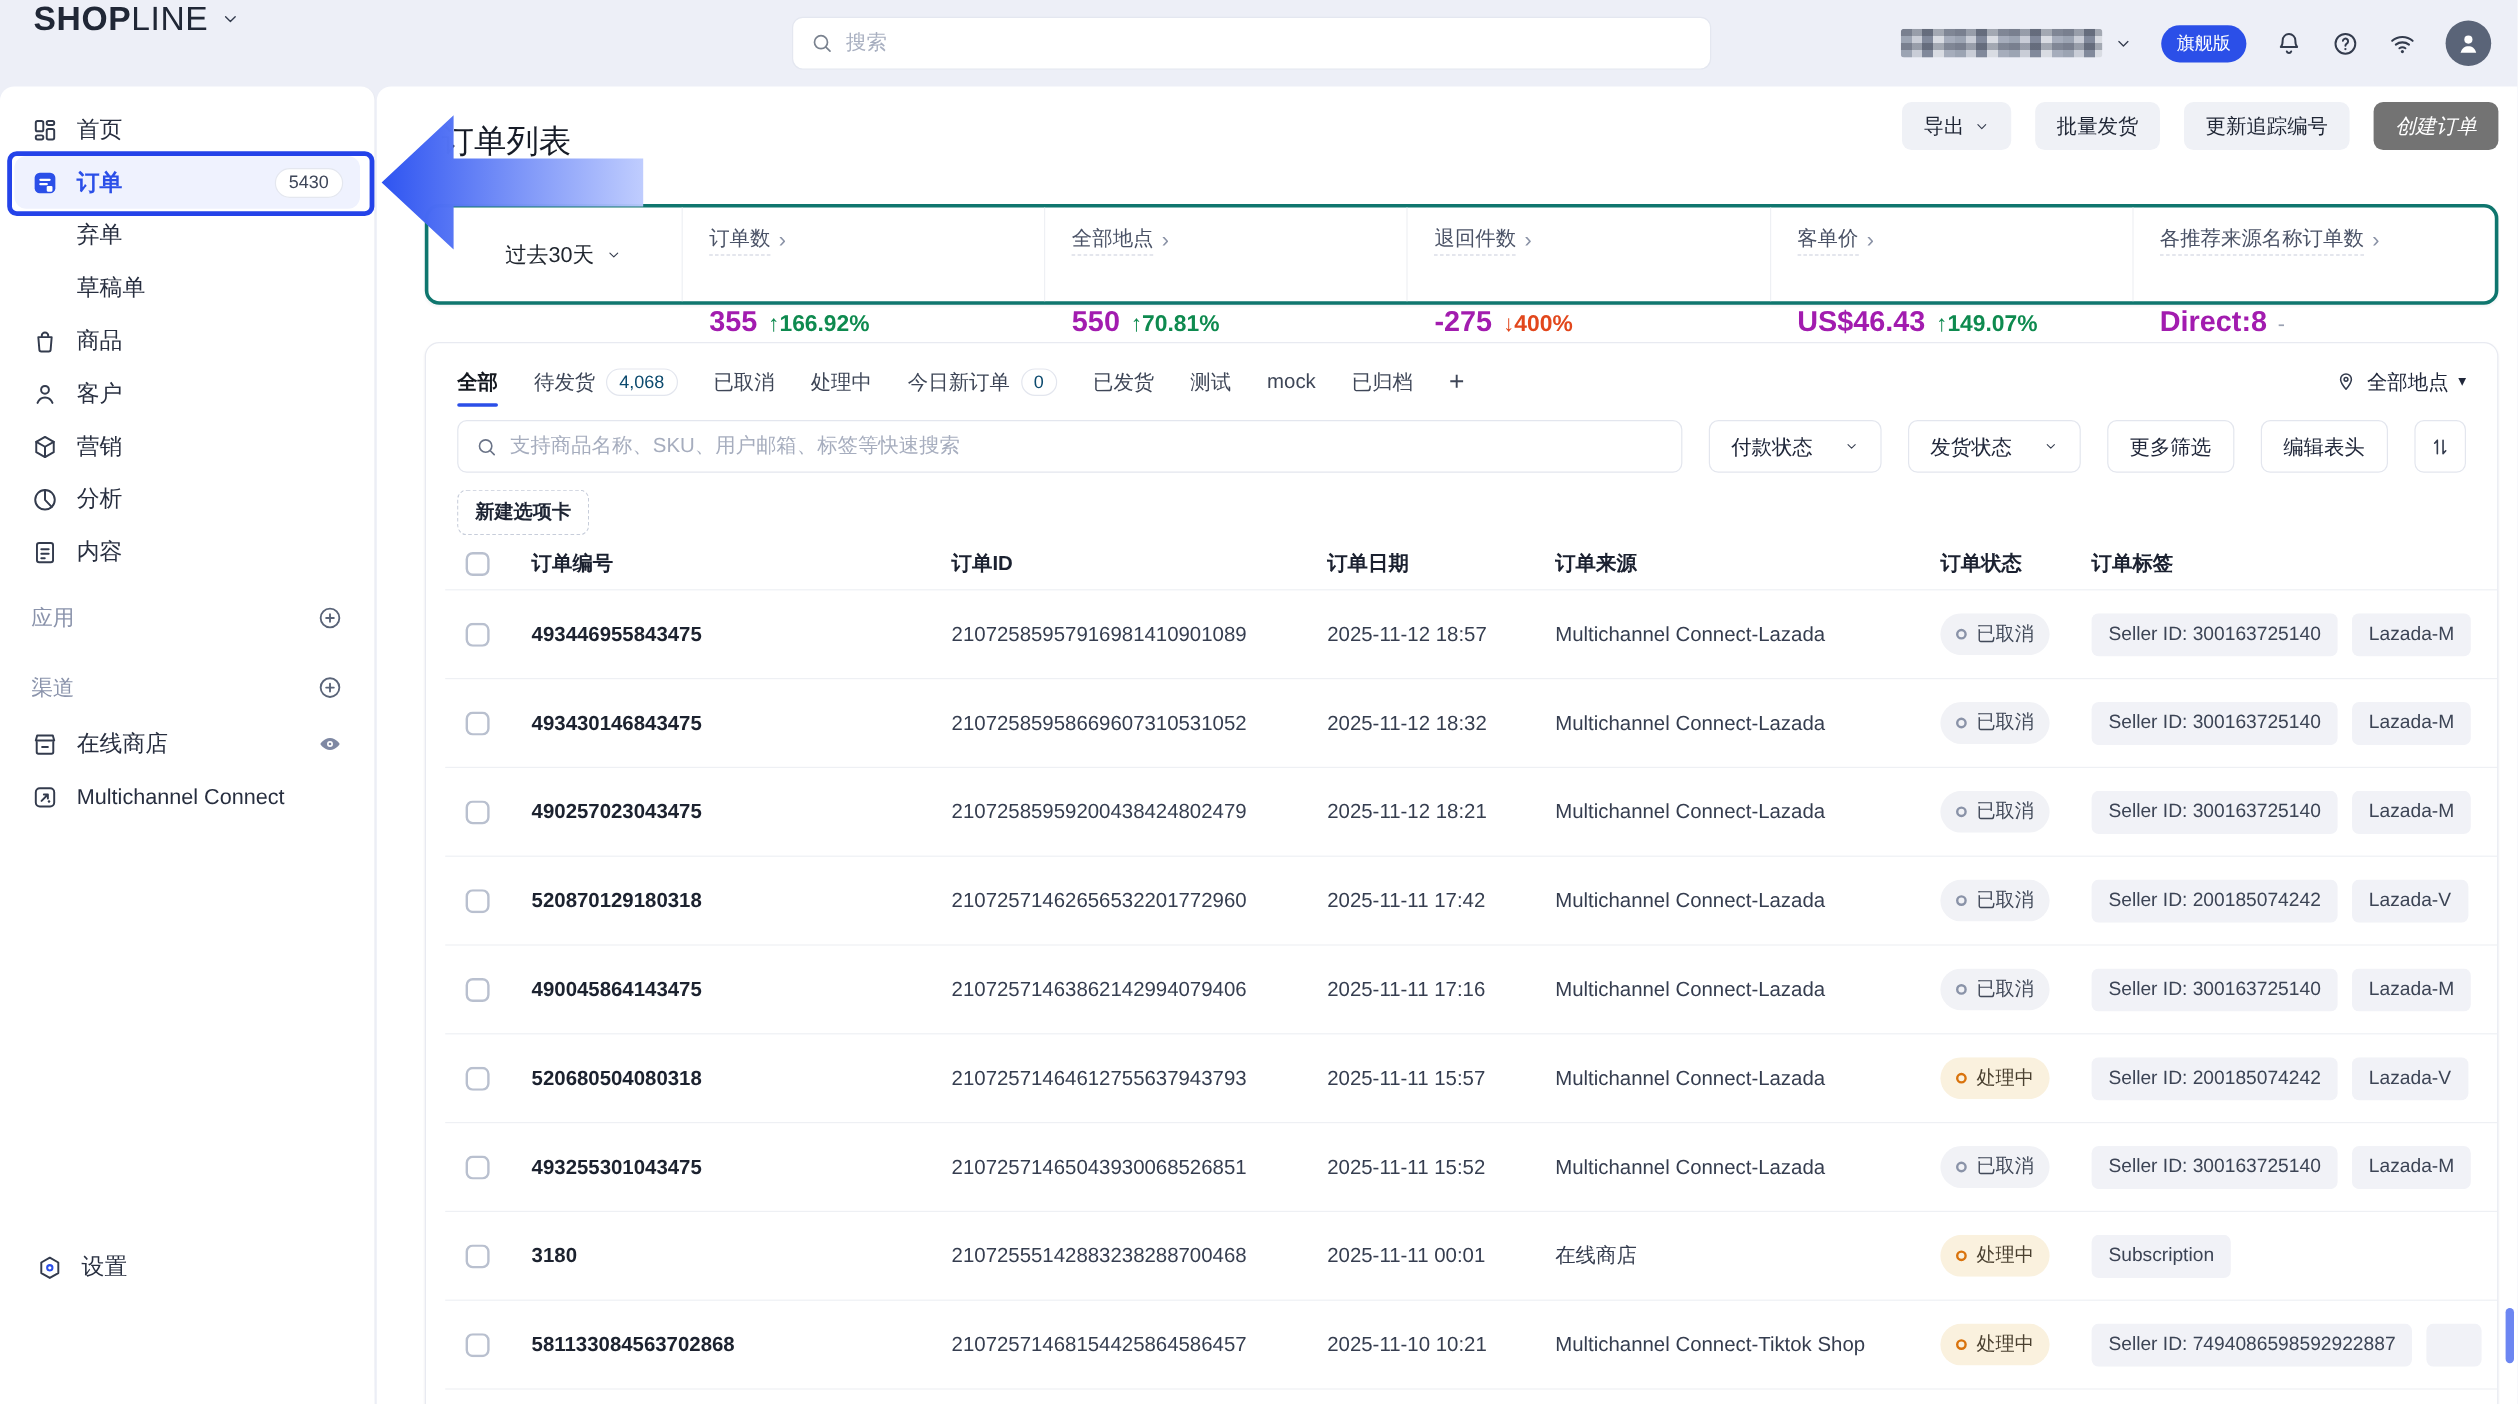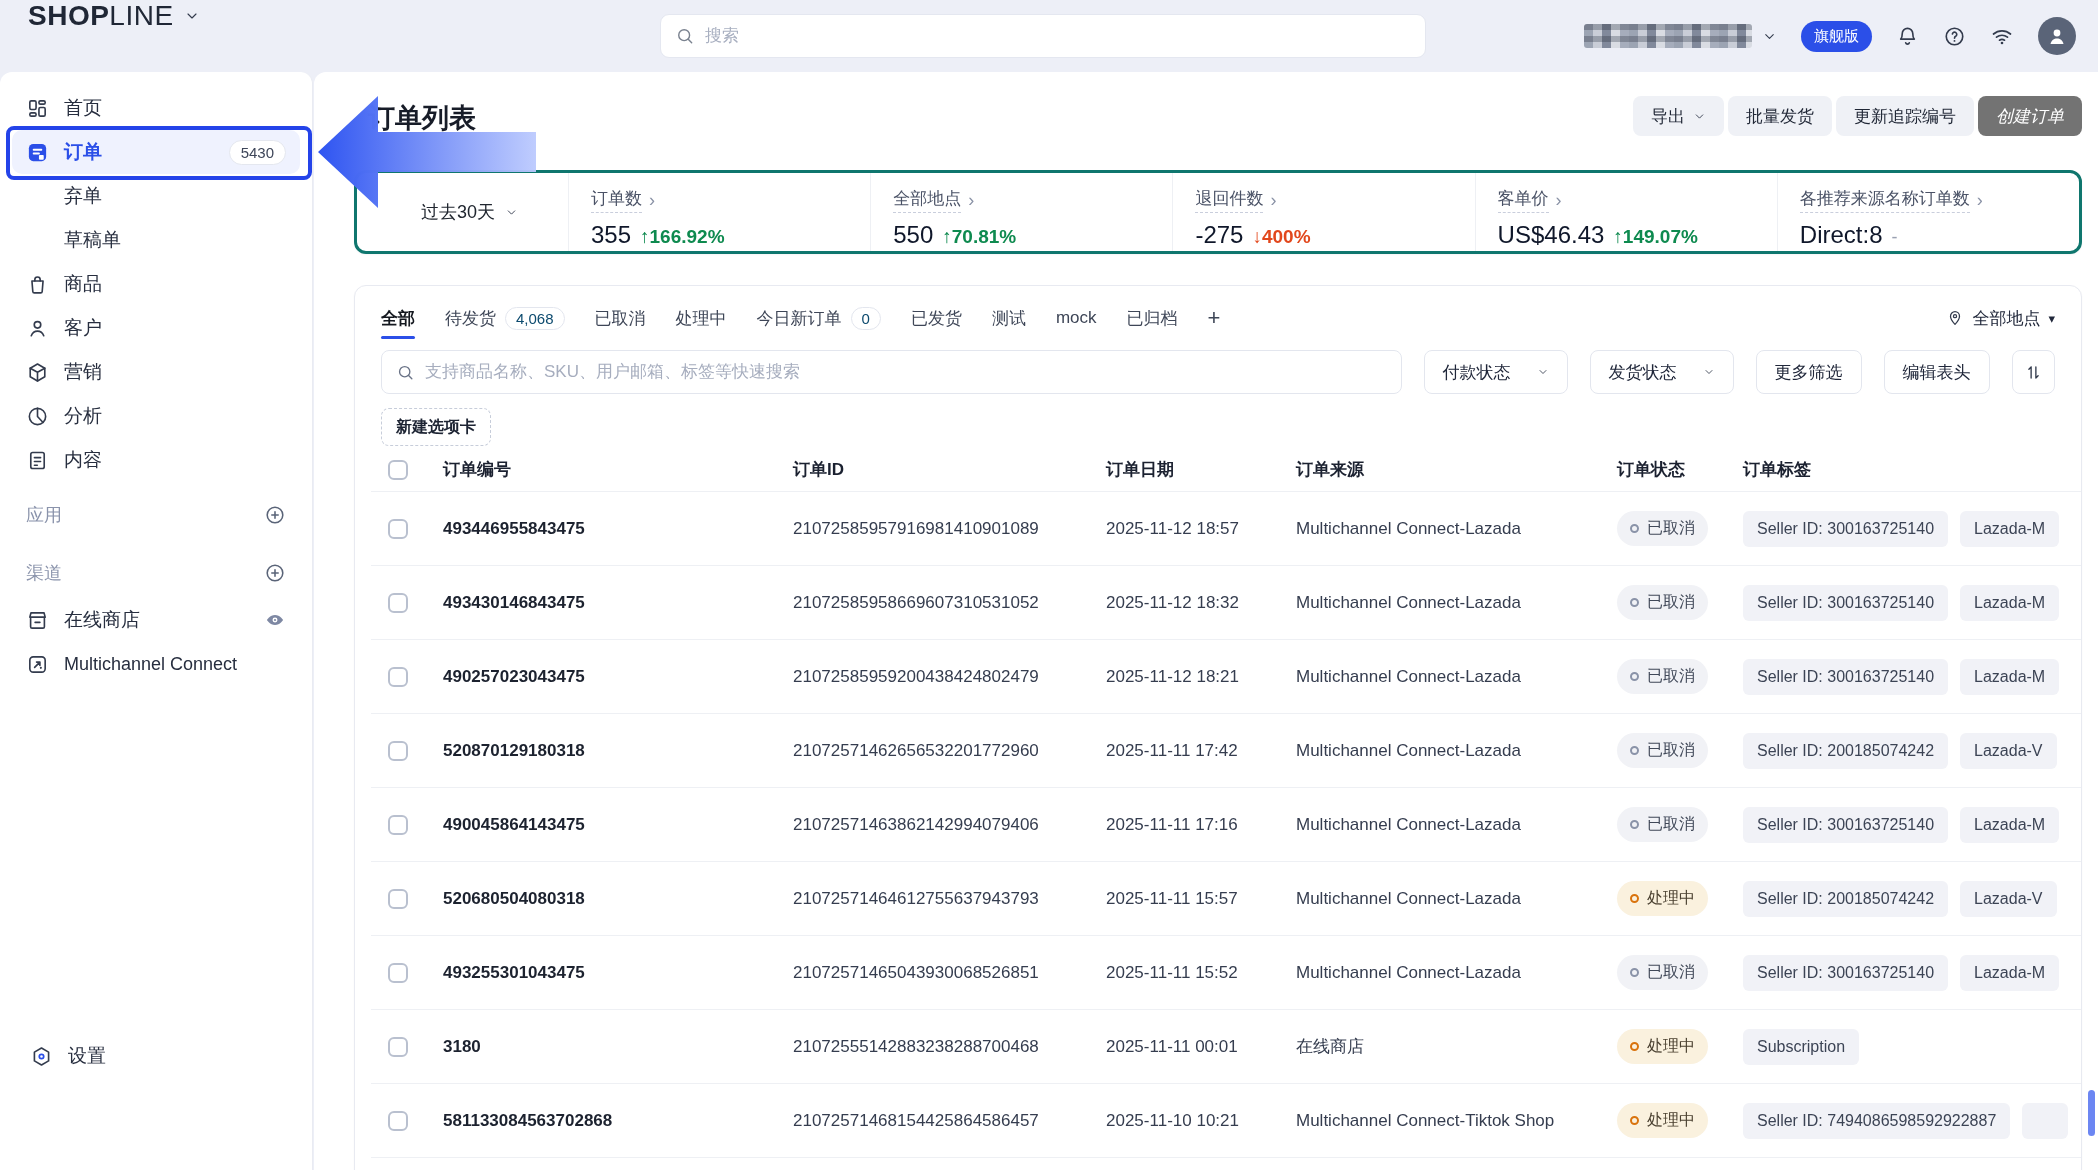--- a/index.html
+++ b/index.html
@@ -41,39 +41,39 @@
   .nav-item.sub { padding-left:52px; }
   .nav-badge { margin-left:auto; background:#fff; border:1px solid #E4E7EF; border-radius:999px;
     font-size:15px; font-weight:400; color:#3E4659; padding:3px 11px; }
   .nav-section { height:50px; display:flex; align-items:center; padding:0 18px 0 18px; margin-top:8px;
     font-size:18px; color:#8A93AB; }
   .nav-section .ic-r, .nav-item .ic-r { margin-left:auto; width:22px; height:22px; }
   .settings-item { position:absolute; left:12px; bottom:92px; width:280px; }
 
   
   .page-head { position:relative; height:74px; }
-  .page-title { position:absolute; left:54px; top:28px; font-size:27px; font-weight:bold; color:#171C28; }
-  .actions { position:absolute; right:16px; top:24px; display:flex; gap:4px; }
+  .page-title { position:absolute; left:54px; top:28px; font-size:27px; font-weight:normal; color:#171C28; }
+  .actions { position:absolute; right:16px; top:13px; display:flex; gap:20px; }
   .btn { height:40px; border-radius:8px; font-size:17px; display:flex; align-items:center; gap:8px;
     padding:0 18px; background:#EFF1F6; color:#1F2635; border:none; cursor:pointer; white-space:nowrap; }
   .btn.primary { background:#737373; color:#fff;font-style:italic; }
 
   
   .stats-card { position:absolute; left:40px; top:98px; width:1728px; height:84px; background:#fff;
     border:3px solid #0f766e; border-radius:12px; display:flex; box-shadow:0 1px 2px rgba(20,30,60,.04);padding-left:44px; }
   .time-cell { width:168px; display:flex; align-items:center; gap:10px; padding-left:20px;
     font-size:18px; color:#20262F; border-right:1px solid #EEF0F4; cursor:pointer; }
   .metrics { flex:1; display:flex; }
   .metric { flex:1; border-right:1px solid #EEF0F4; padding:14px 0 0 22px; cursor:pointer; }
   .metric:last-child { border-right:none; }
   .mlabel { font-size:17px; color:#4A5266; display:flex; align-items:center; gap:7px; }
   .mlabel .lbl { border-bottom:1px dashed #C9CEDC; padding-bottom:2px; }
   .mlabel .chev { color:#8A92A6; font-size:18px; }
   .mval { margin-top:8px; display:flex; align-items:baseline; gap:9px; }
-  .mval .num { font-size:24px; font-weight:normal; color:#0f172a; }
+  .mval .num { font-size:24px; font-weight:bold; color:#a21caf;margin-top:34px; }
   .trend { font-size:19px; font-weight:bold; }
   .trend.up { color:#0E8A4F; } .trend.down { color:#E2471C; }
   .trend.none { color:#9AA1B2; font-weight:400; font-size:18px; }
 
   
   .orders-panel { position:absolute; left:40px; top:213px; width:1728px; height:935px; background:#fff;
     border:1px solid #E8EAF1; border-radius:12px; box-shadow:0 1px 2px rgba(20,30,60,.04); overflow:hidden; }
   .tabs-row { margin:16px 26px 0; height:32px; display:flex; align-items:center; gap:30px; }
   .tab { display:flex; align-items:center; gap:9px; font-size:17px; color:#3E4657; cursor:pointer; position:relative; }
   .tab.active { font-weight:bold; color:#14181F; }

